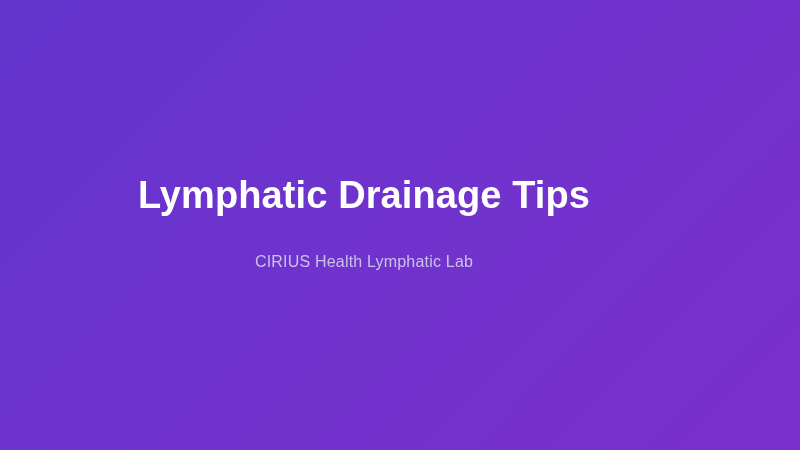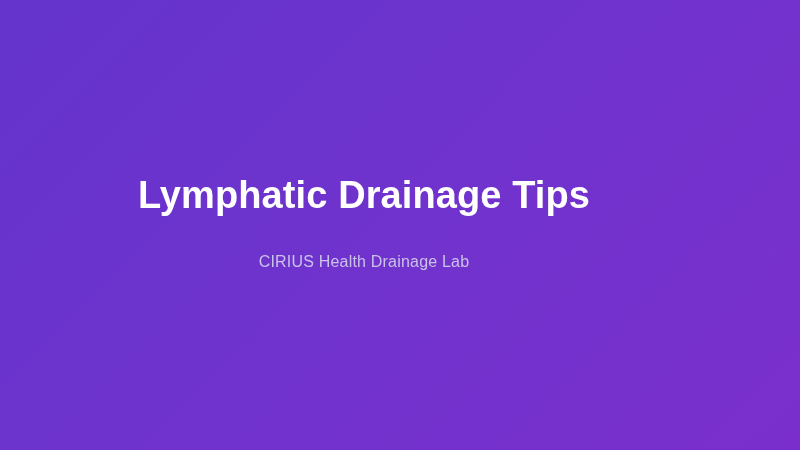--- a/index.html
+++ b/index.html
@@ -63,15 +63,15 @@
     letter-spacing: 0.2px;
     white-space: nowrap;
   }
 </style>
 </head>
 <body>
 
 <div class="slide">
   <div class="slide-content">
     <h1 class="slide-title">Lymphatic Drainage Tips</h1>
-    <div class="slide-subtitle">CIRIUS Health Drainage Lab</div>
+    <div class="slide-subtitle">CIRIUS Health Lymphatic Lab</div>
   </div>
 </div>
 
 </body></html>

